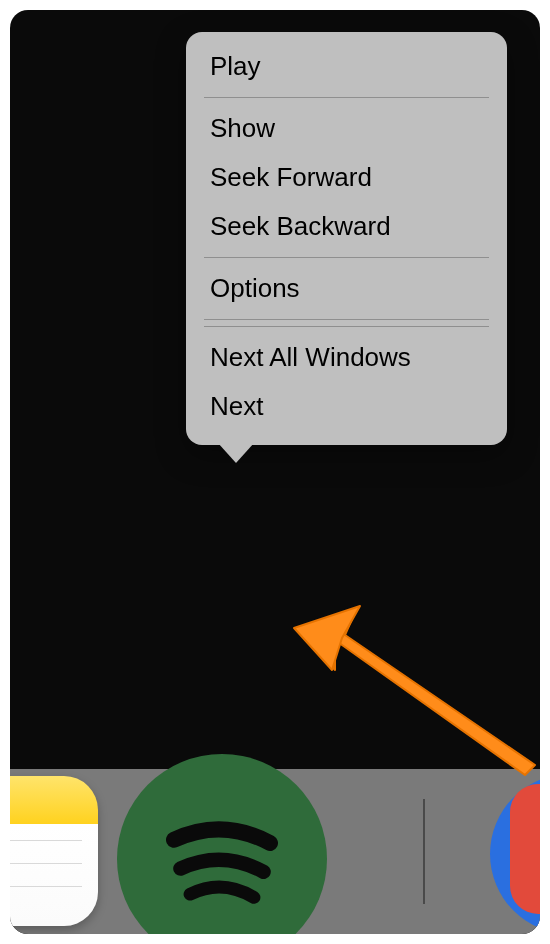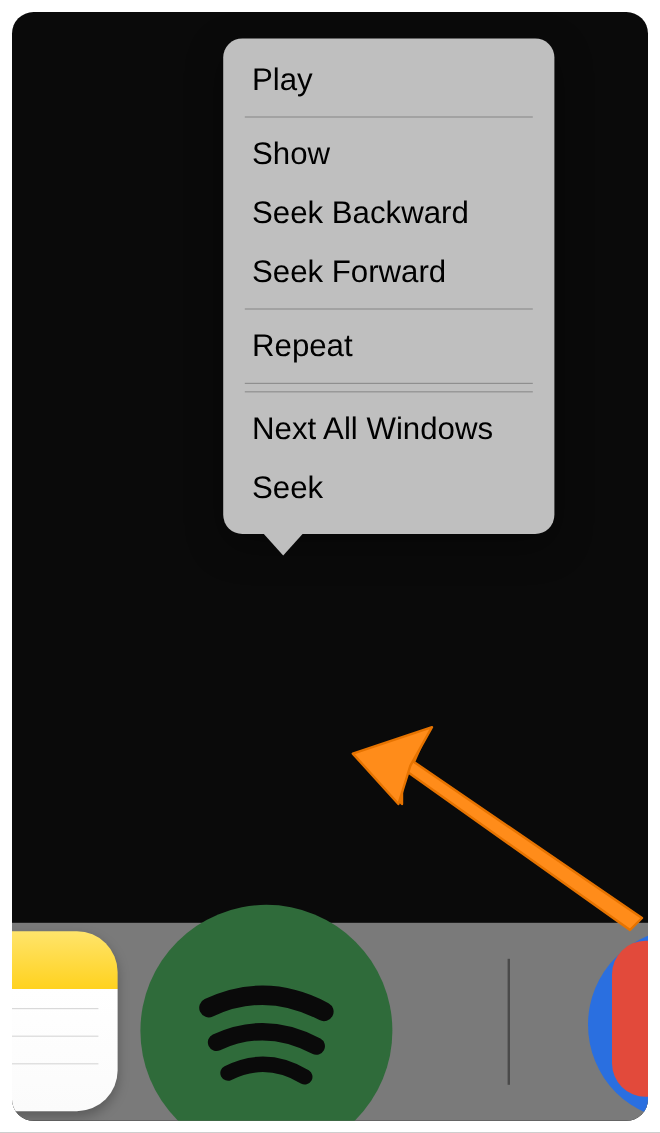--- a/index.html
+++ b/index.html
@@ -100,21 +100,21 @@
       width: 150px;
       height: 130px;
       border-radius: 28px;
       background: #e24a3b;
     }
     
     .context-menu {
       position: absolute;
       left: 176px;
       top: 22px;
-      width: 276px;
+      width: 321px;
       background: #bfbfbf;
       border-radius: 16px;
       padding: 10px 0 14px 0;
       box-shadow: 0 10px 30px rgba(0,0,0,0.35);
     }
     .menu-tail {
       position: absolute;
       left: 32px;
       bottom: -18px;
       width: 0;
@@ -184,42 +184,42 @@
     <div class="menu-item">
       <span>Play</span>
     </div>
 
     <div class="menu-sep"></div>
 
     <div class="menu-item">
       <span>Show</span>
     </div>
     <div class="menu-item">
+      <span>Seek Forward</span>
+    </div>
+    <div class="menu-item">
       <span>Seek Backward</span>
     </div>
-    <div class="menu-item">
-      <span>Seek Forward</span>
-    </div>
-
-    <div class="menu-sep"></div>
-
-    <div class="menu-item">
-      <span>Repeat</span>
+
+    <div class="menu-sep"></div>
+
+    <div class="menu-item">
+      <span>Options</span>
     </div>
 
     <div class="menu-sep"></div>
 
 
     <div class="menu-sep"></div>
 
     <div class="menu-item">
       <span>Next All Windows</span>
     </div>
     <div class="menu-item">
-      <span>Seek</span>
+      <span>Next</span>
     </div>
   </div>
 
   <svg class="annotation-arrow" width="260" height="200" viewBox="0 0 260 200">
     <defs>
       <linearGradient id="ag" x1="0" y1="0" x2="1" y2="0">
         <stop offset="0%" stop-color="#ff8c1a"></stop>
         <stop offset="100%" stop-color="#ff8c1a"></stop>
       </linearGradient>
     </defs>

